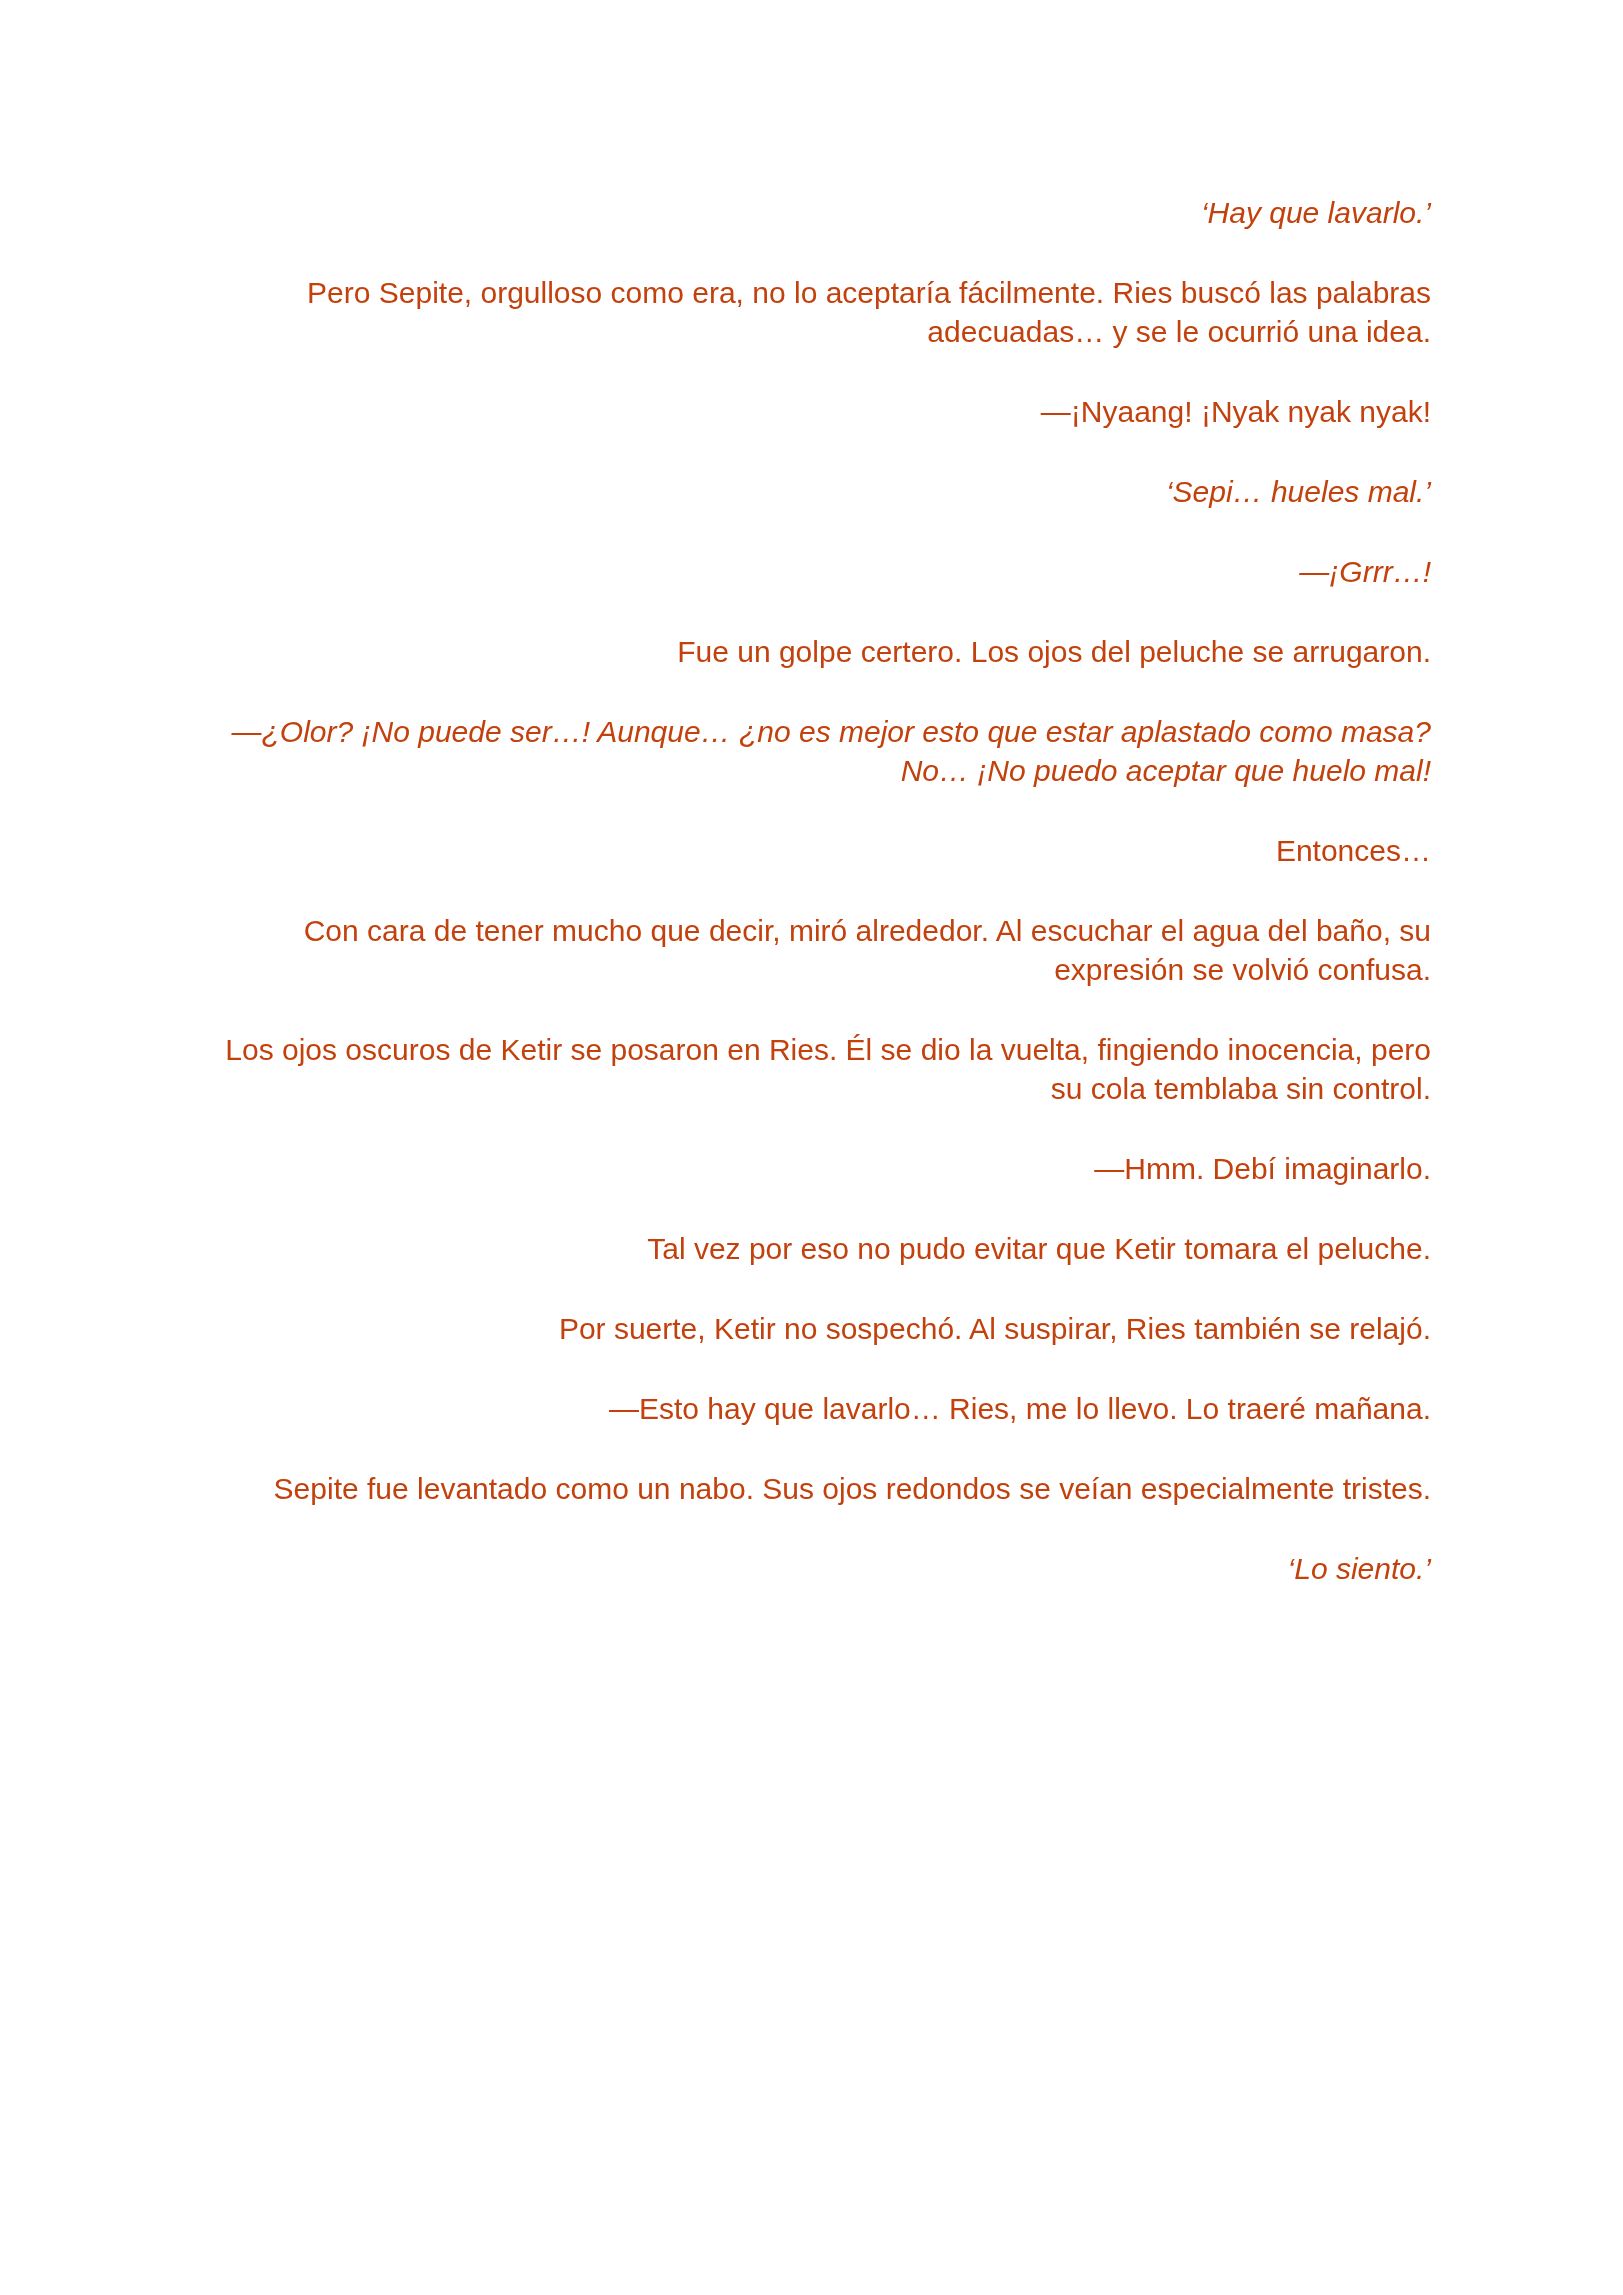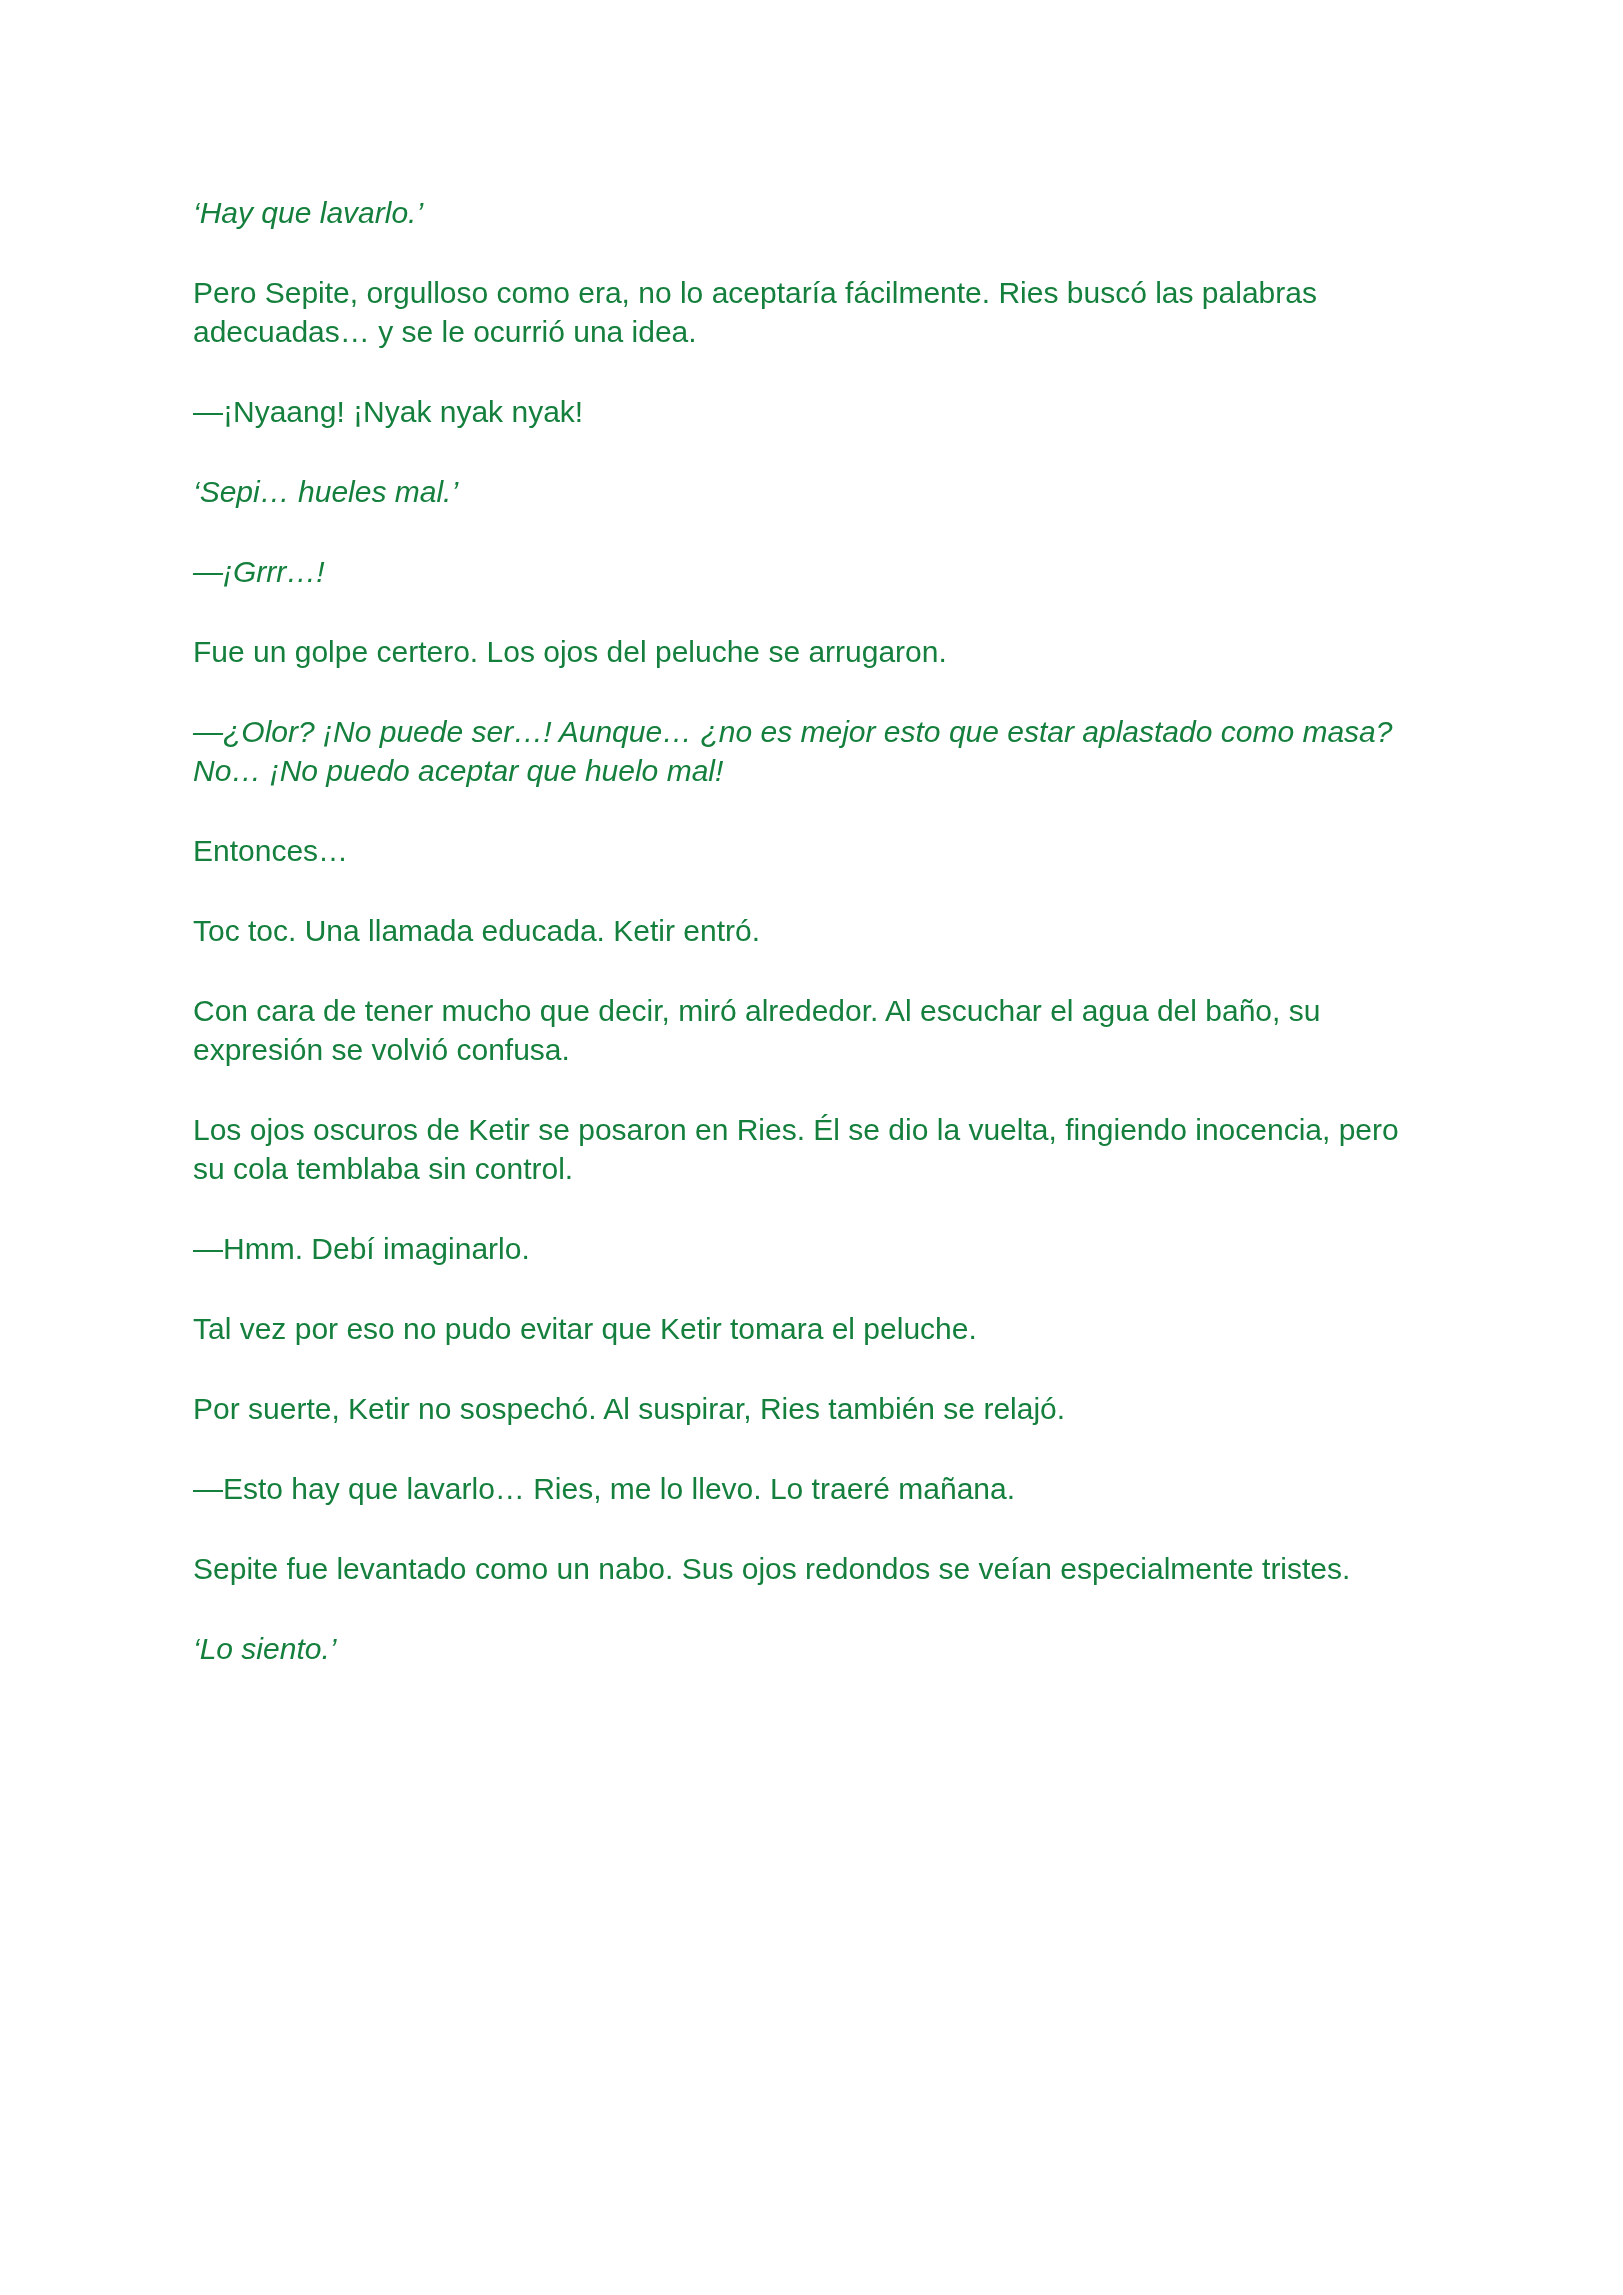--- a/index.html
+++ b/index.html
@@ -15,22 +15,22 @@
     overflow: hidden;
   }
   .content {
     position: absolute;
     left: 193px;
     top: 193px;
     width: 1238px;
     font-family: "Liberation Sans", sans-serif;
     font-size: 30px;
     line-height: 39px;
-    color: #15803d;
-    text-align: left;
+    color: #c2410c;
+    text-align: right;
   }
   .para {
     margin: 0 0 41px 0;
     white-space: pre-wrap;
   }
   .para.italic {
     font-style: italic;
   }
 </style>
 </head>
@@ -39,21 +39,20 @@
 <div class="page">
   <div class="content" id="doc-content">
       <p class="para italic">‘Hay que lavarlo.’</p>
       <p class="para">Pero Sepite, orgulloso como era, no lo aceptaría fácilmente. Ries buscó las palabras adecuadas… y se le ocurrió una idea.</p>
       <p class="para">—¡Nyaang! ¡Nyak nyak nyak!</p>
       <p class="para italic">‘Sepi… hueles mal.’</p>
       <p class="para italic">—¡Grrr…!</p>
       <p class="para">Fue un golpe certero. Los ojos del peluche se arrugaron.</p>
       <p class="para italic">—¿Olor? ¡No puede ser…! Aunque… ¿no es mejor esto que estar aplastado como masa? No… ¡No puedo aceptar que huelo mal!</p>
       <p class="para">Entonces…</p>
-      <p class="para">Toc toc. Una llamada educada. Ketir entró.</p>
       <p class="para">Con cara de tener mucho que decir, miró alrededor. Al escuchar el agua del baño, su expresión se volvió confusa.</p>
       <p class="para">Los ojos oscuros de Ketir se posaron en Ries. Él se dio la vuelta, fingiendo inocencia, pero su cola temblaba sin control.</p>
       <p class="para">—Hmm. Debí imaginarlo.</p>
       <p class="para">Tal vez por eso no pudo evitar que Ketir tomara el peluche.</p>
       <p class="para">Por suerte, Ketir no sospechó. Al suspirar, Ries también se relajó.</p>
       <p class="para">—Esto hay que lavarlo… Ries, me lo llevo. Lo traeré mañana.</p>
       <p class="para">Sepite fue levantado como un nabo. Sus ojos redondos se veían especialmente tristes.</p>
       <p class="para italic">‘Lo siento.’</p>
     </div>
 </div>

